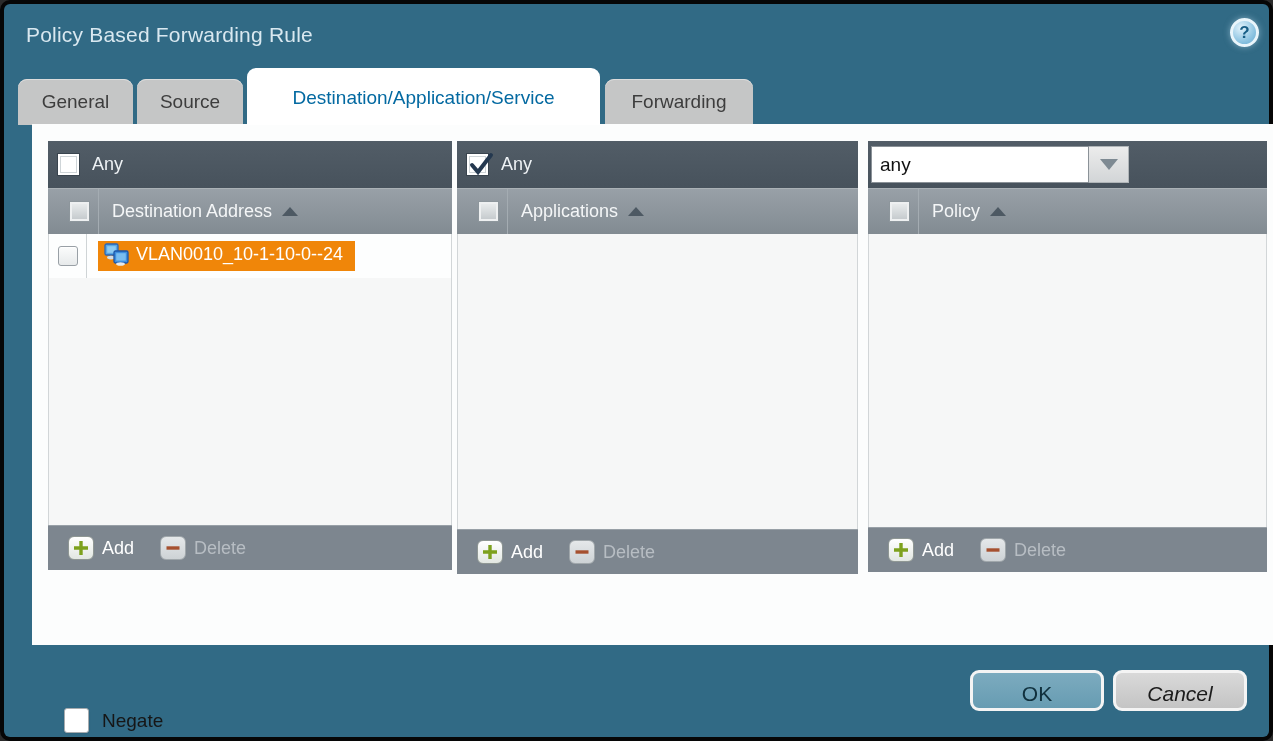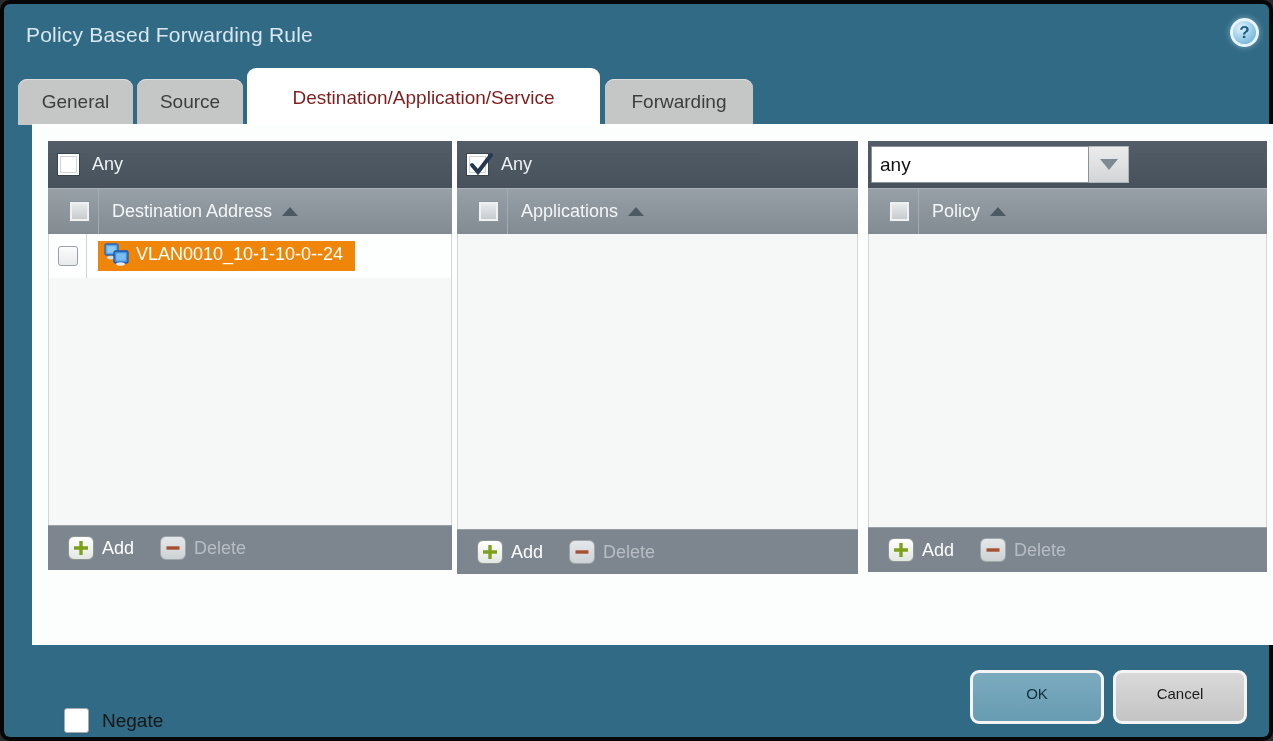--- a/index.html
+++ b/index.html
@@ -16,21 +16,21 @@
           border-radius:50%; border:3px solid #e9f5fb;
           background:radial-gradient(circle at 35% 30%, #e2f3fc, #8fc5e2 60%, #64a9d0);
           color:#175e86; font-size:17px; font-weight:bold; text-align:center;
           line-height:24px; cursor:pointer; box-shadow:0 0 6px rgba(200,230,245,.5); }
 
   
   .tab { position:absolute; border-radius:9px 9px 0 0; background:#c5c6c6;
          color:#3d3d3d; font-size:19px; text-align:center; top:75px; height:46px;
          line-height:46px; cursor:pointer; box-shadow:inset 0 1px 0 #dcdcdc; }
   .tab.active { background:#ffffff; top:64px; height:57px; line-height:60px;
-                color:#7f1d1d; z-index:3; box-shadow:none; }
+                color:#0369a1; z-index:3; box-shadow:none; }
 
   
   .panel { position:absolute; left:12px; top:120px; width:1249px; height:521px;
            background:#fcfdfd; z-index:2;margin-left:16px; }
 
   
   .col { position:absolute; display:flex; flex-direction:column; }
   .col1 { left:16px; top:17px; width:404px; height:429px; }
   .col2 { left:425px; top:17px; width:401px; height:433px; }
   .col3 { left:836px; top:17px; width:399px; height:431px; }
@@ -97,25 +97,25 @@
               border-right:9px solid transparent; border-top:11px solid #7e8a93; }
 
   
   .negate { position:absolute; left:32px; top:584px; display:flex;
             align-items:center; z-index:3; }
   .cb-negate { width:25px; height:25px; border:1px solid #a6abae; border-radius:3px;
                background:#fff; cursor:pointer; box-shadow:0 1px 2px rgba(0,0,0,.08); }
   .negate-label { font-size:19px; color:#161616; margin-left:13px; }
 
   
-  .btn { position:absolute; top:666px; width:134px; height:54px; border-radius:9px;
-         border:3px solid #f4f4f4; font-size:15px; text-align:center;
+  .btn { position:absolute; top:666px; width:134px; height:41px; border-radius:9px;
+         border:3px solid #f4f4f4; font-size:21px; text-align:center;
          line-height:41px; cursor:pointer; z-index:3; }
   .btn-ok { left:966px; background:linear-gradient(#7cabbf,#679cb2); color:#10303d; }
-  .btn-cancel { left:1109px; background:linear-gradient(#d9d9d9,#c4c4c4); color:#1b1b1b; }
+  .btn-cancel { left:1109px; background:linear-gradient(#d9d9d9,#c4c4c4); color:#1b1b1b;font-style:italic; }
 </style>
 </head>
 <body>
 
 <div class="stage">
   <div class="dialog">
 
     <div class="title">Policy Based Forwarding Rule</div>
     <div class="help">?</div>
 

